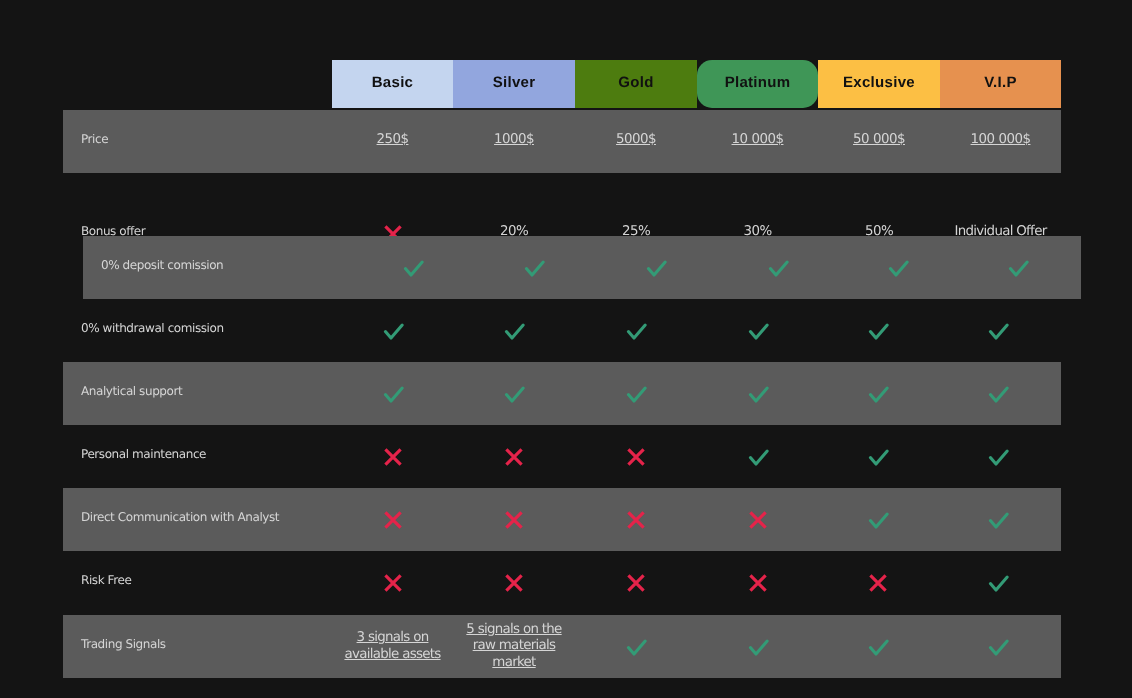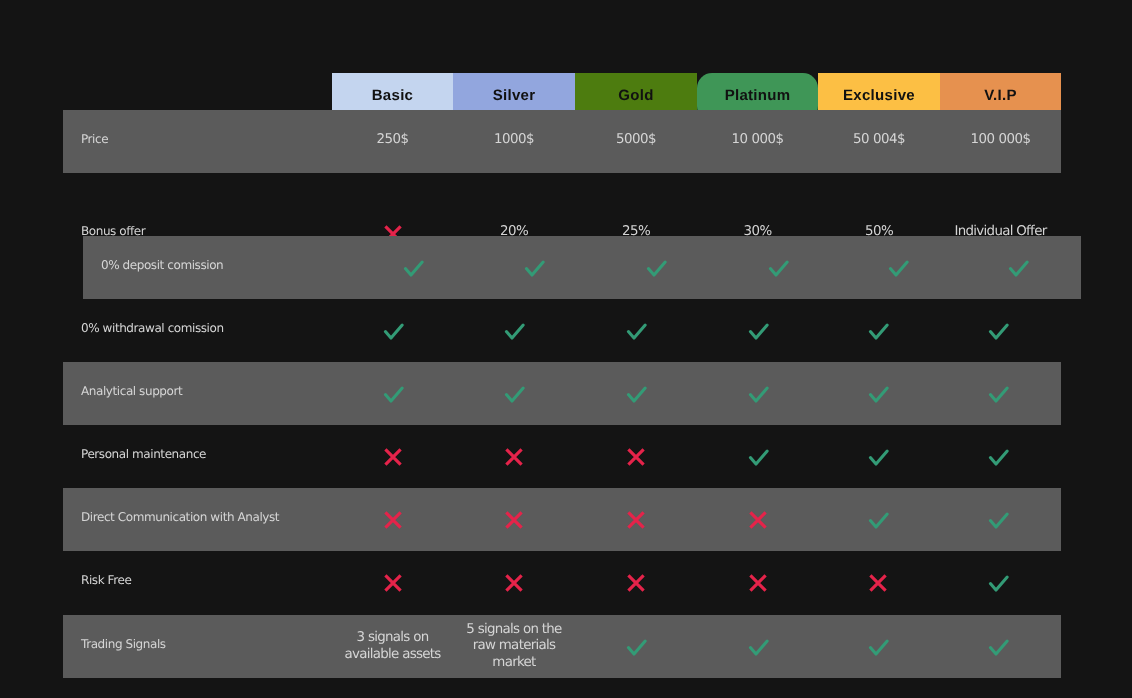--- a/index.html
+++ b/index.html
@@ -21,21 +21,20 @@
     position: absolute;
     left: 0; top: 0;
     width: 1132px; height: 698px;
   }
   .hdr-row {
     position: absolute;
     left: 332px;
     top: 60px;
     height: 48px;
     display: flex;
-    margin-top: 13px;
   }
   .hdr-cell {
     height: 48px;
     display: flex;
     align-items: center;
     justify-content: center;
     font-family: "Liberation Sans", sans-serif;
     font-weight: bold;
     font-size: 15px;
     line-height: 15px;
@@ -67,20 +66,21 @@
   .cell {
     display: flex;
     align-items: center;
     justify-content: center;
     height: 74px;
     font-size: 13.4px;
     line-height: 16.4px;
     color: #d5d5d5;
     text-align: center;
     letter-spacing: -0.7px;
+    text-decoration: underline;
   }
   .cell.num { letter-spacing: -0.55px; word-spacing: 0.4px; }
   .cell .txt { position: relative; top: -1px; display: block; max-width: 104px; }
   .cell .txt.multi { top: 0px; }
   .mark { display: block; }
   
   .cell:nth-child(6) .mark { position: relative; left: -1px; }
   .cell:nth-child(7) .mark { position: relative; left: -3px; }
 </style>
 </head>
@@ -116,21 +116,21 @@
         <div class="cell num" style="width: 122px;">
           <span class="txt">1000$</span>
         </div>
         <div class="cell num" style="width: 122px;">
           <span class="txt">5000$</span>
         </div>
         <div class="cell num" style="width: 121px;">
           <span class="txt">10 000$</span>
         </div>
         <div class="cell num" style="width: 122px;">
-          <span class="txt">50 004$</span>
+          <span class="txt">50 000$</span>
         </div>
         <div class="cell num" style="width: 121px;">
           <span class="txt">100 000$</span>
         </div>
       </div>
       <div class="row" style="top: 173px; margin-top: 29px;">
         <div class="label">Bonus offer</div>
         <div class="cell" style="width: 121px;">
           <svg class="mark" width="20" height="20" viewBox="0 0 20 20">
             <path d="M2.4 2.4 L17.6 17.6 M17.6 2.4 L2.4 17.6" fill="none" stroke="#e5234a" stroke-width="3.2" stroke-linecap="butt"></path>

